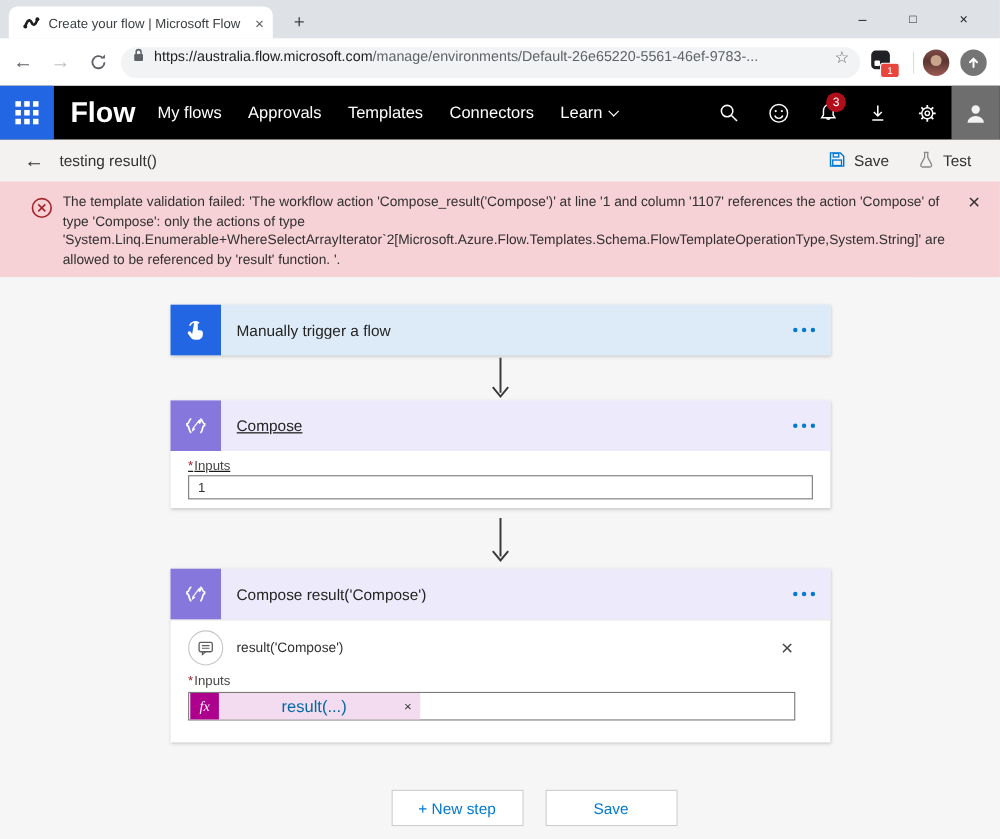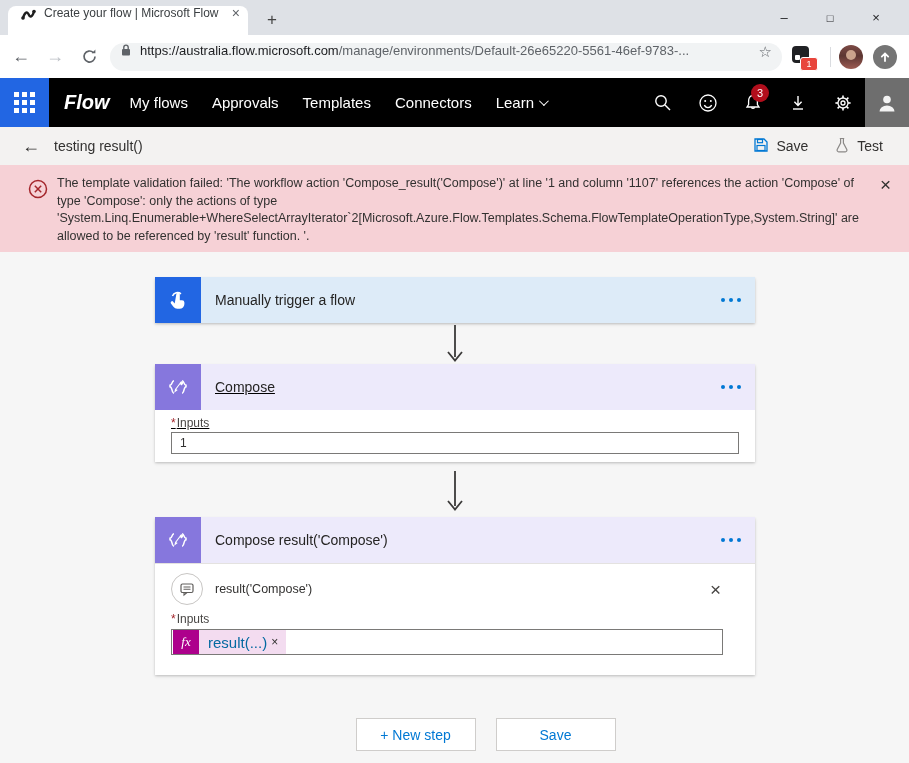--- a/index.html
+++ b/index.html
@@ -3,21 +3,21 @@
 <meta charset="utf-8">
 <style>
   html,body{margin:0;padding:0;}
   body{width:909px;height:763px;position:relative;overflow:hidden;
        font-family:"Liberation Sans","DejaVu Sans",sans-serif;background:#F6F6F6;}
   .abs{position:absolute;}
 
   
   .titlebar{left:0;top:0;width:909px;height:35px;background:#DEE1E6;}
   .tab{position:absolute;left:8px;top:6px;width:240px;height:29px;background:#fff;
-       border-radius:8px 8px 0 0;display:flex;padding:0 8px;box-sizing:border-box;}
+       border-radius:8px 8px 0 0;display:flex;align-items:center;padding:0 8px;box-sizing:border-box;}
   .favicon{width:17px;height:17px;flex:none;margin:0 7px 0 4px;}
   .tab-title{font-size:12px;color:#3C4043;white-space:nowrap;overflow:hidden;flex:1;}
   .tab-close{font-size:14px;color:#5F6368;margin-left:6px;cursor:pointer;line-height:1;}
   .newtab{position:absolute;left:260px;top:8px;font-size:17px;color:#444;width:24px;height:24px;
           text-align:center;line-height:24px;}
   .wincontrols{position:absolute;right:10px;top:0;height:35px;display:flex;align-items:center;}
   .wincontrols span{width:46px;text-align:center;font-size:13px;color:#202124;}
   .winmax{font-size:11px !important;}
 
   
@@ -41,21 +41,21 @@
      background:linear-gradient(180deg,#7d4b45 0%,#5c3632 45%,#9c5b52 100%);position:relative;overflow:hidden;}
   .avatar-photo::after{content:"";position:absolute;left:7px;top:5px;width:10px;height:10px;border-radius:50%;background:#caa38c;}
   .updbtn{width:24px;height:24px;border-radius:50%;background:#757575;margin-right:12px;
           display:flex;align-items:center;justify-content:center;}
 
   
   .appnav{left:0;top:78px;width:909px;height:49px;background:#000;display:flex;align-items:center;color:#fff;}
   .waffle{width:49px;height:49px;background:#2266E3;flex:none;display:flex;align-items:center;justify-content:center;}
   .wgrid{display:grid;grid-template-columns:repeat(3,5px);grid-template-rows:repeat(3,5px);gap:3px;}
   .wgrid i{background:#fff;display:block;}
-  .brand{font-size:20px;font-weight:700;margin:0 10px 0 15px;font-style:italic;}
+  .brand{font-size:26px;font-weight:700;margin:0 10px 0 15px;}
   .navitems{display:flex;align-items:center;gap:24px;margin-left:10px;}
   .navitem{font-size:15px;color:#fff;white-space:nowrap;}
   .learnwrap{display:flex;align-items:center;gap:5px;}
   .chevdown{width:6px;height:6px;border-right:1.5px solid #fff;border-bottom:1.5px solid #fff;
             transform:rotate(45deg) translateY(-2px);display:inline-block;}
   .appnav-right{margin-left:auto;display:flex;align-items:stretch;height:49px;}
   .appicon{width:45px;display:flex;align-items:center;justify-content:center;position:relative;}
   .bellbadge{position:absolute;top:6px;right:6px;min-width:18px;height:18px;border-radius:50%;
              background:#B10E1C;color:#fff;font-size:11px;text-align:center;line-height:18px;}
   .useravatar{width:44px;background:#6E6E6E;display:flex;align-items:center;justify-content:center;}
@@ -94,21 +94,21 @@
   .textfield{width:100%;box-sizing:border-box;height:22px;border:1px solid #7A7977;background:#fff;
              font-size:12px;color:#323130;padding:0 8px;font-family:inherit;outline:none;}
   .body3{padding:0 32px 20px 16px;border-top:1px solid #E4E2E0;}
   .exprow{display:flex;align-items:center;margin-top:10px;height:30px;}
   .bubblecircle{width:30px;height:30px;border:1px solid #C8C6C4;border-radius:50%;flex:none;
                 display:flex;align-items:center;justify-content:center;background:#fff;}
   .exprtext{font-size:12.5px;color:#323130;margin-left:12px;flex:1;}
   .exprclose{font-size:19px;color:#484644;margin-right:2px;line-height:1;}
   .label3{margin-top:8px;}
   .chipfield{margin-top:3px;height:26px;border:1px solid #7A7977;background:#fff;display:flex;align-items:center;box-sizing:border-box;}
-  .chip{display:flex;align-items:center;height:24px;background:#F3DCF0;margin-left:1px;}
+  .chip{display:flex;align-items:center;height:24px;background:#F3DCF0;margin-left:1px;gap:48px;}
   .fxsq{width:26px;height:24px;background:#AD008C;color:#fff;display:flex;align-items:center;justify-content:center;
         font-family:"Liberation Serif",serif;font-style:italic;font-size:13px;}
   .chiplabel{font-size:15px;color:#0369a1;padding:0 4px 0 9px;}
   .chipx{font-size:12px;color:#323130;padding-right:8px;}
   .connector{position:absolute;left:443px;width:24px;}
   .footerbtns{position:absolute;left:0;top:466px;width:909px;display:flex;justify-content:center;gap:20px;padding-left:31px;}
   .bigbtn{width:120px;height:33px;background:#fff;border:1px solid #CFCDCB;color:#0078D4;font-size:14px;
           display:flex;align-items:center;justify-content:center;box-sizing:border-box;}
 </style>
 </head>

